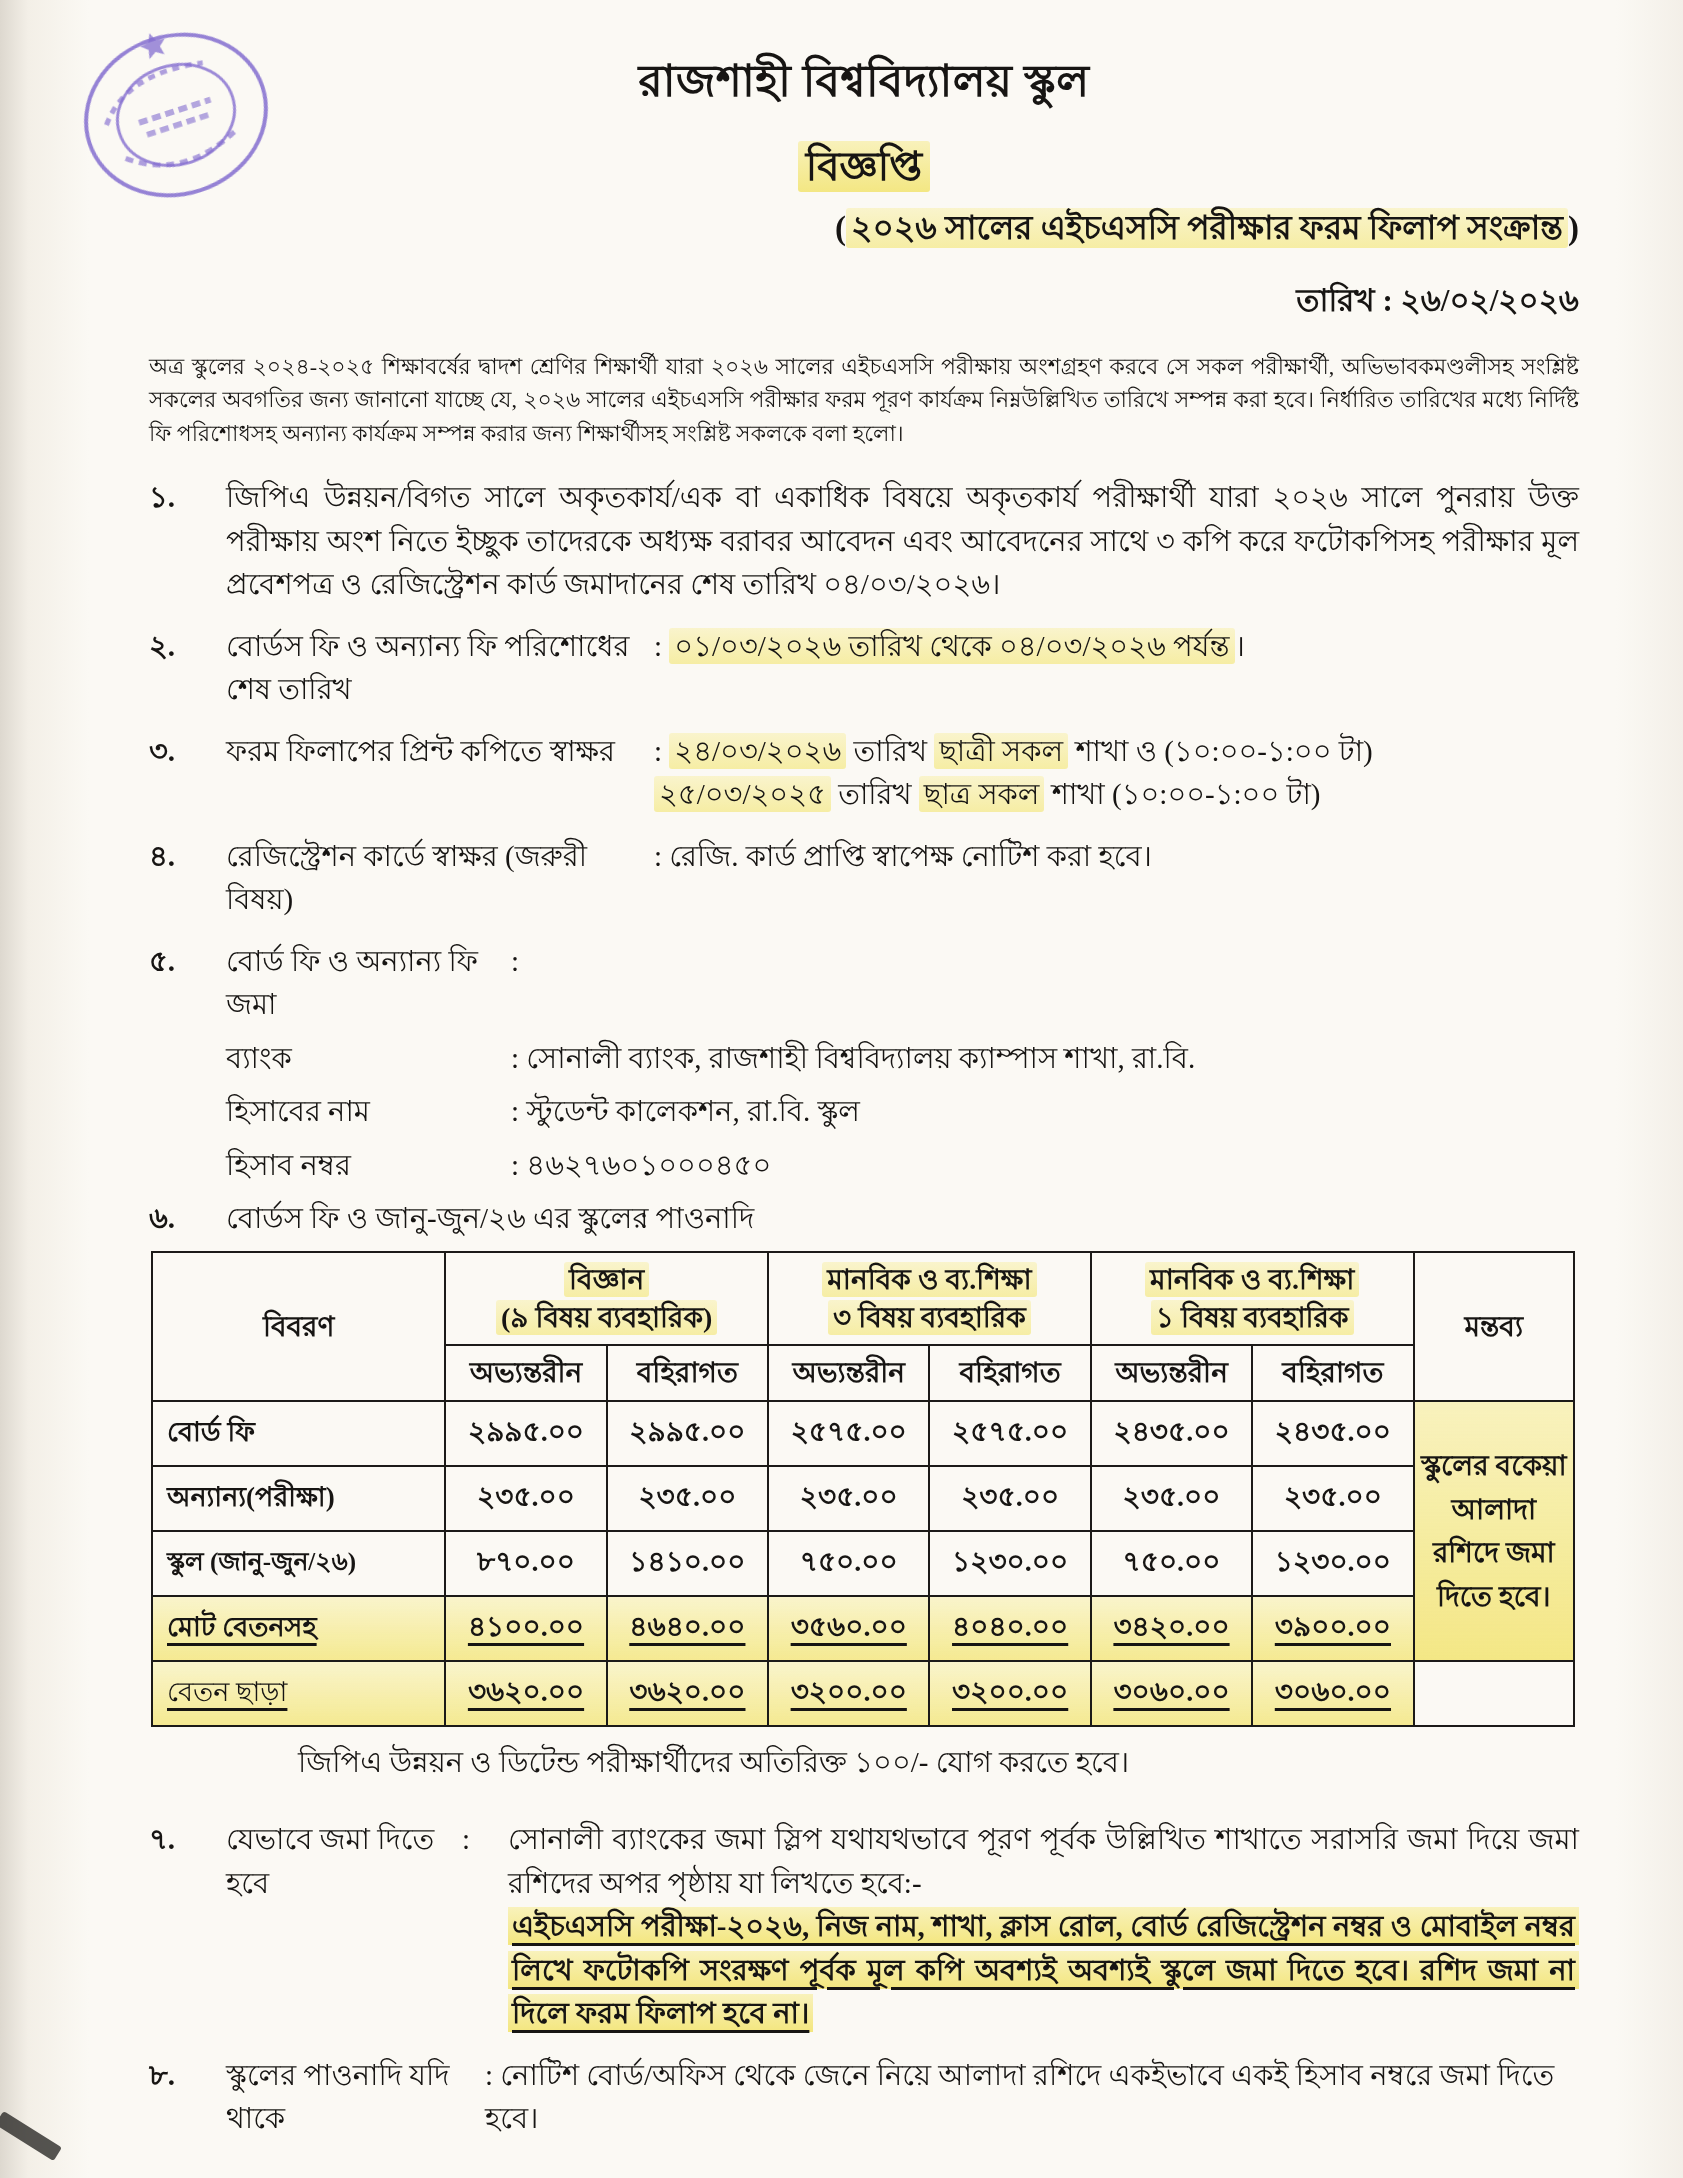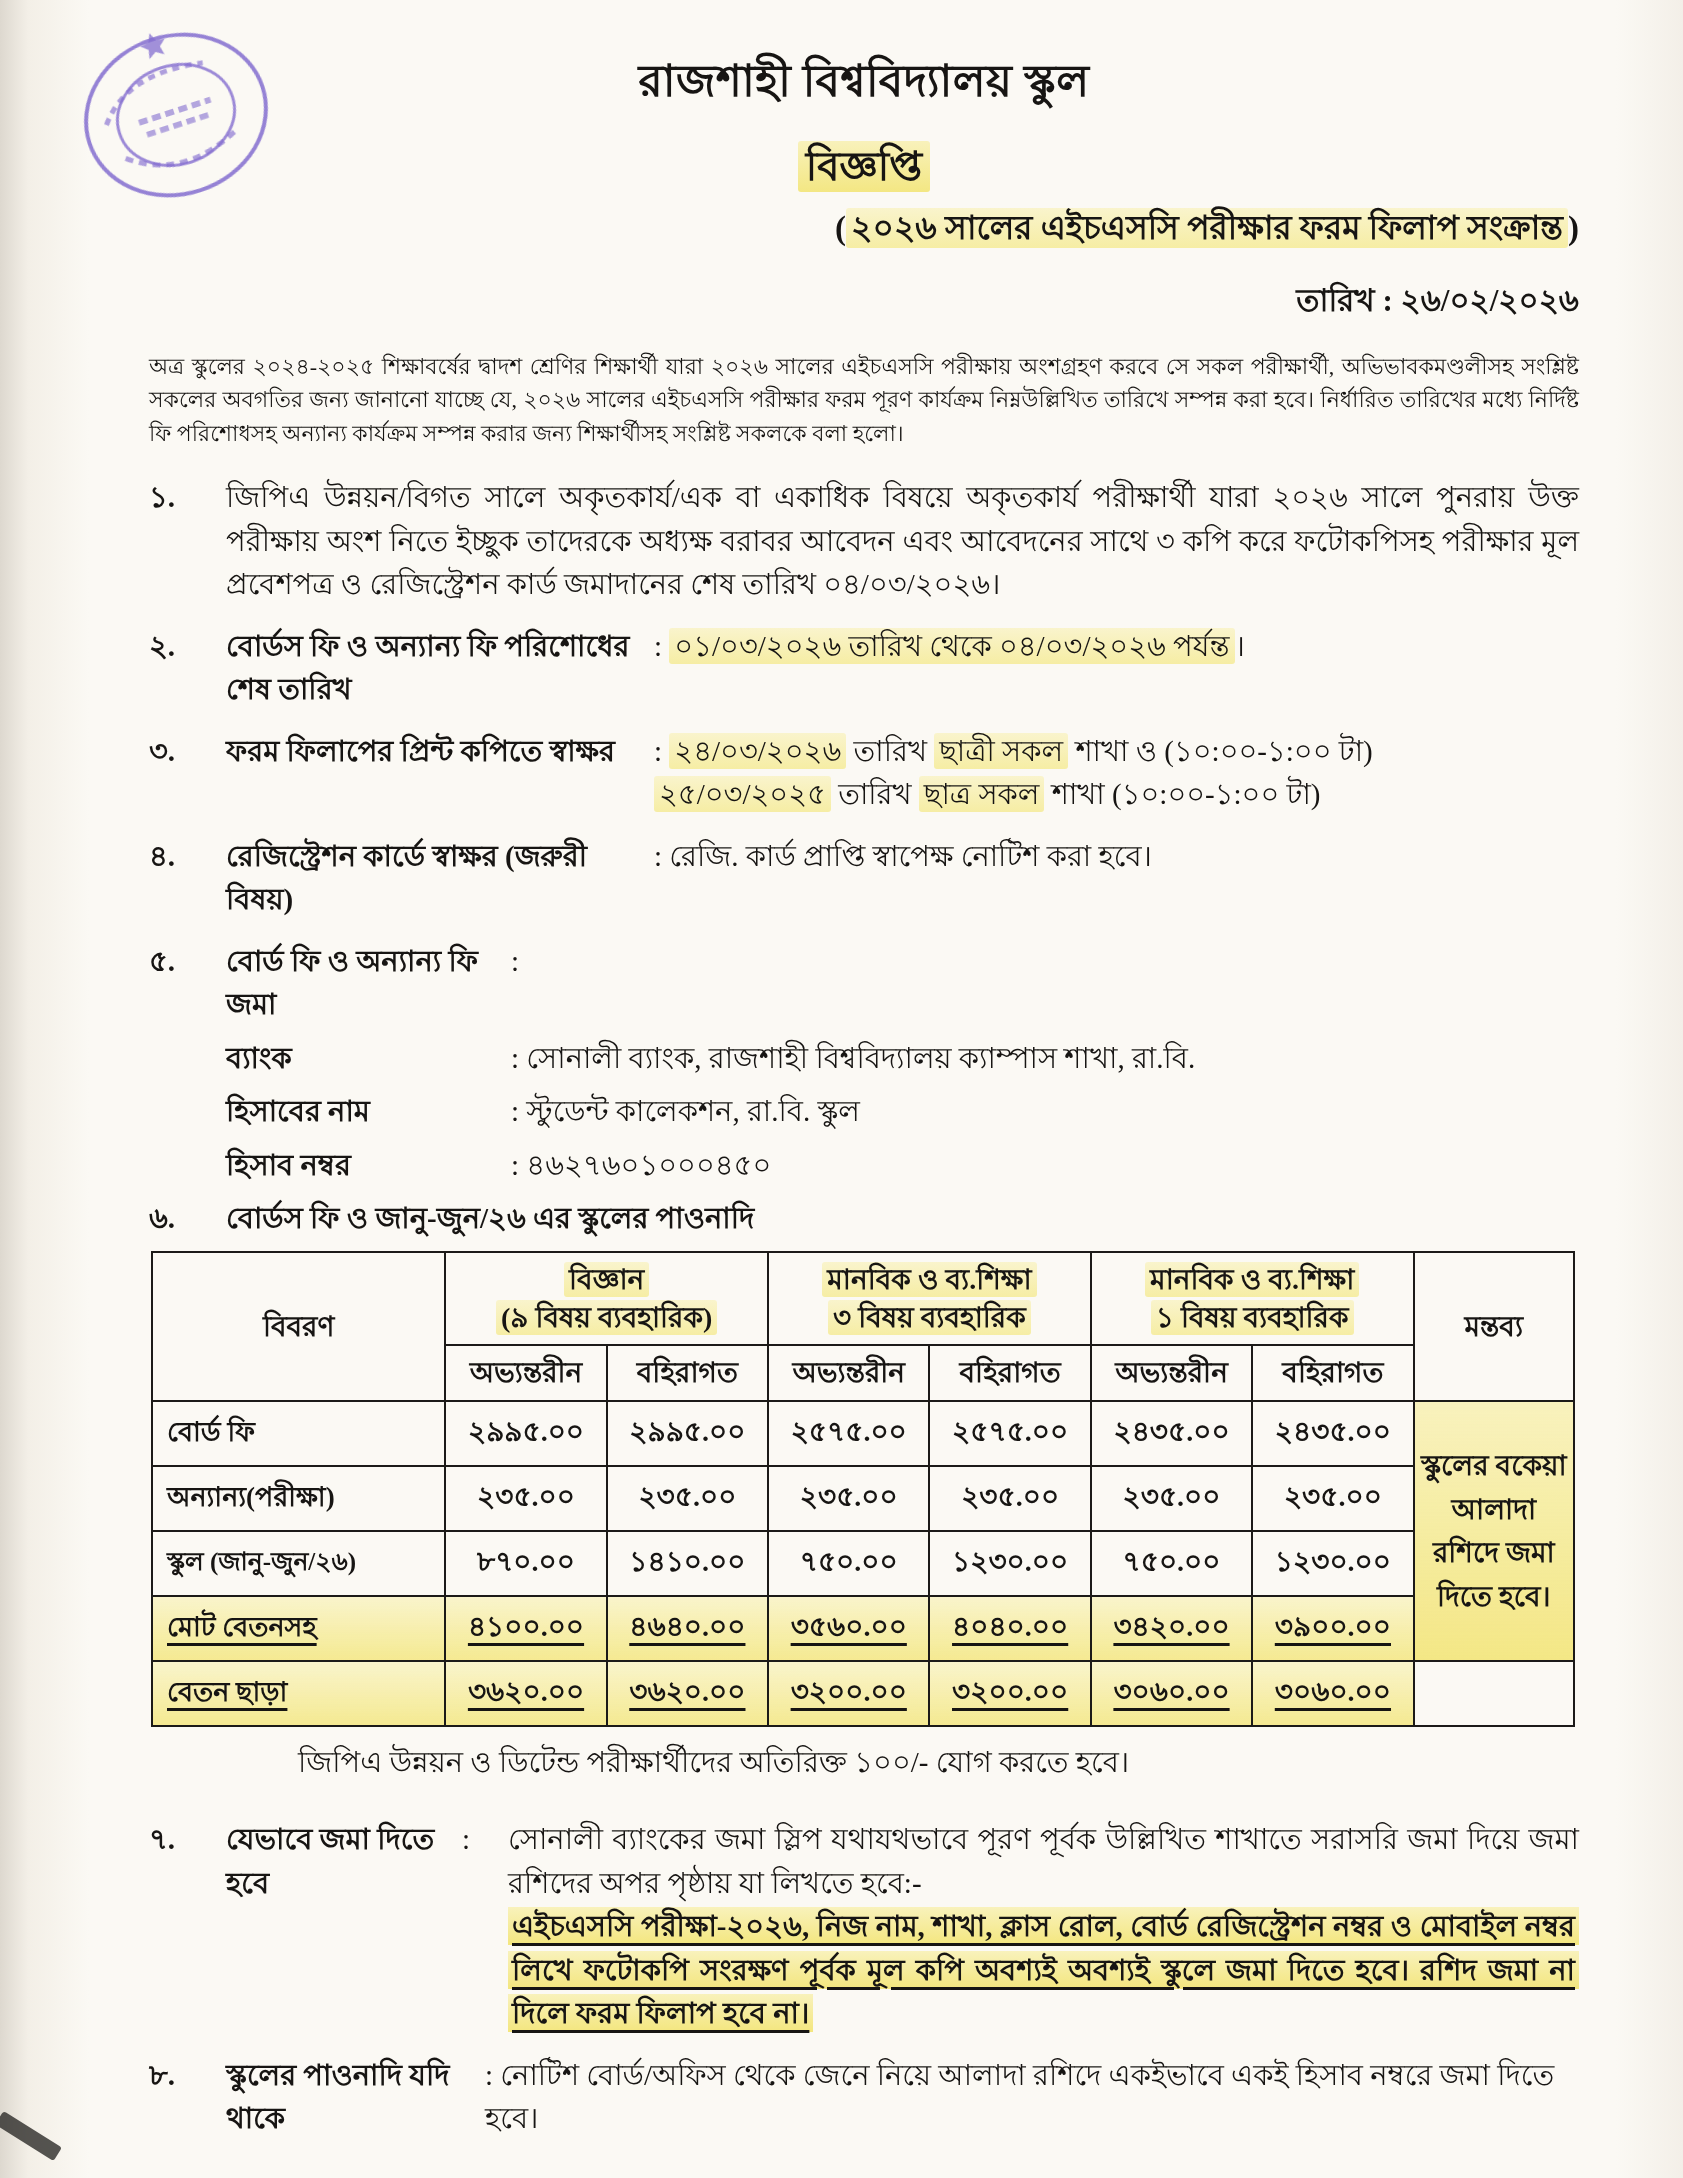--- a/index.html
+++ b/index.html
@@ -48,21 +48,21 @@
     margin:22px 0 26px 0;font-size:22px;line-height:1.52;
     text-align:justify;font-weight:500;
   }
   
   .item{display:grid;margin:0 0 18px 0;font-size:29px;line-height:1.5;font-weight:500;}
   .num{font-weight:600;}
   .i-text{grid-template-columns:77px 1fr;}
   .i-lv{grid-template-columns:77px 428px 1fr;}
   .i-kv{grid-template-columns:77px 285px 1fr;margin-bottom:10px;}
   .i-78{grid-template-columns:77px 259px 1fr;}
-  .item .label{font-weight:700;}
+  .item .label{font-weight:400;}
   .item .val{font-weight:500;}
   .two-line>span{display:block;}
   .just{text-align:justify;}
   
   .tbl-wrap{margin:10px 0 12px 2px;}
   table.fee{
     border-collapse:collapse;width:1424px;table-layout:fixed;
     font-size:28px;
   }
   table.fee th,table.fee td{
@@ -249,21 +249,21 @@
           <tr class="row-hl">
             <td class="rowlab u" style="font-weight:700;">মোট বেতনসহ</td>
             <td class="u">৪১০০.০০</td>
             <td class="u">৪৬৪০.০০</td>
             <td class="u">৩৫৬০.০০</td>
             <td class="u">৪০৪০.০০</td>
             <td class="u">৩৪২০.০০</td>
             <td class="u">৩৯০০.০০</td>
           </tr>
           <tr class="row-hl">
-            <td class="rowlab u" style="font-weight:700;">বেতন ছাড়া</td>
+            <td class="rowlab u" style="font-weight:400;">বেতন ছাড়া</td>
             <td class="u">৩৬২০.০০</td>
             <td class="u">৩৬২০.০০</td>
             <td class="u">৩২০০.০০</td>
             <td class="u">৩২০০.০০</td>
             <td class="u">৩০৬০.০০</td>
             <td class="u">৩০৬০.০০</td>
             <td style="background:#fbf9f4;"></td>
           </tr>
         </tbody>
       </table>

